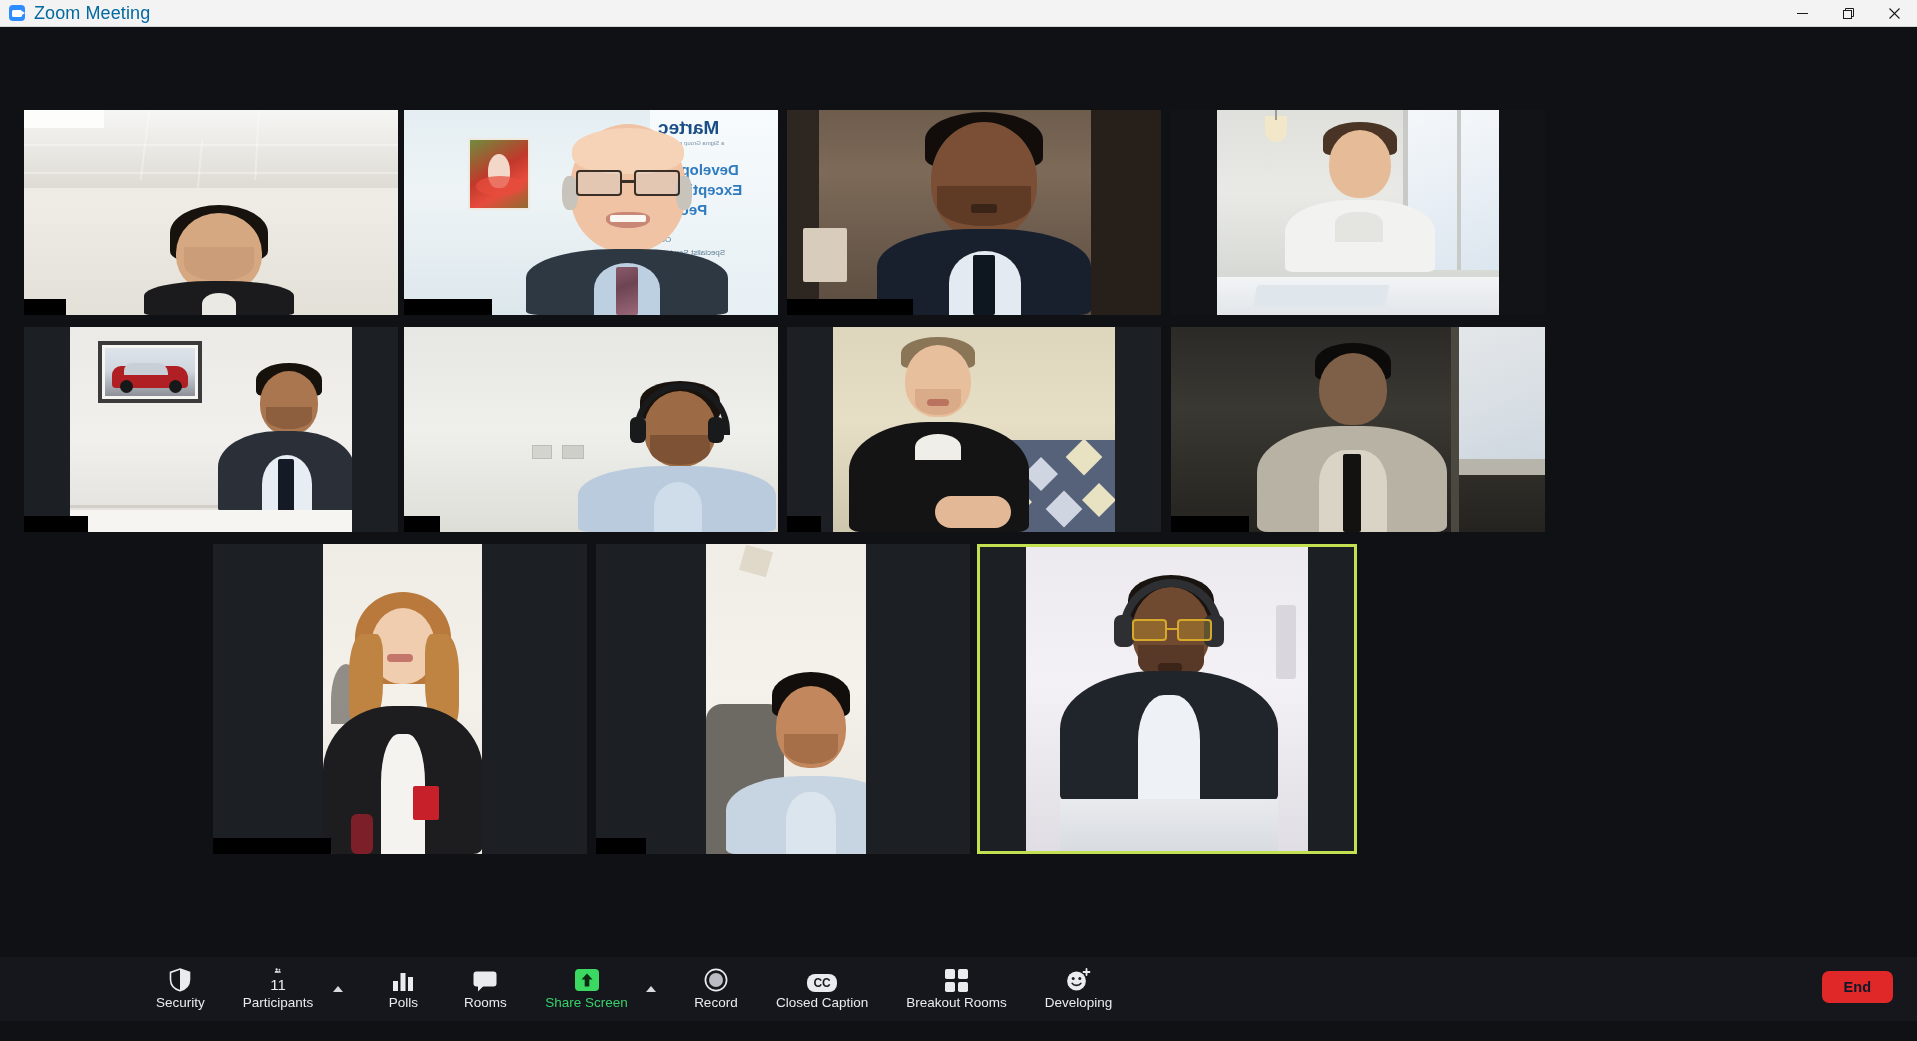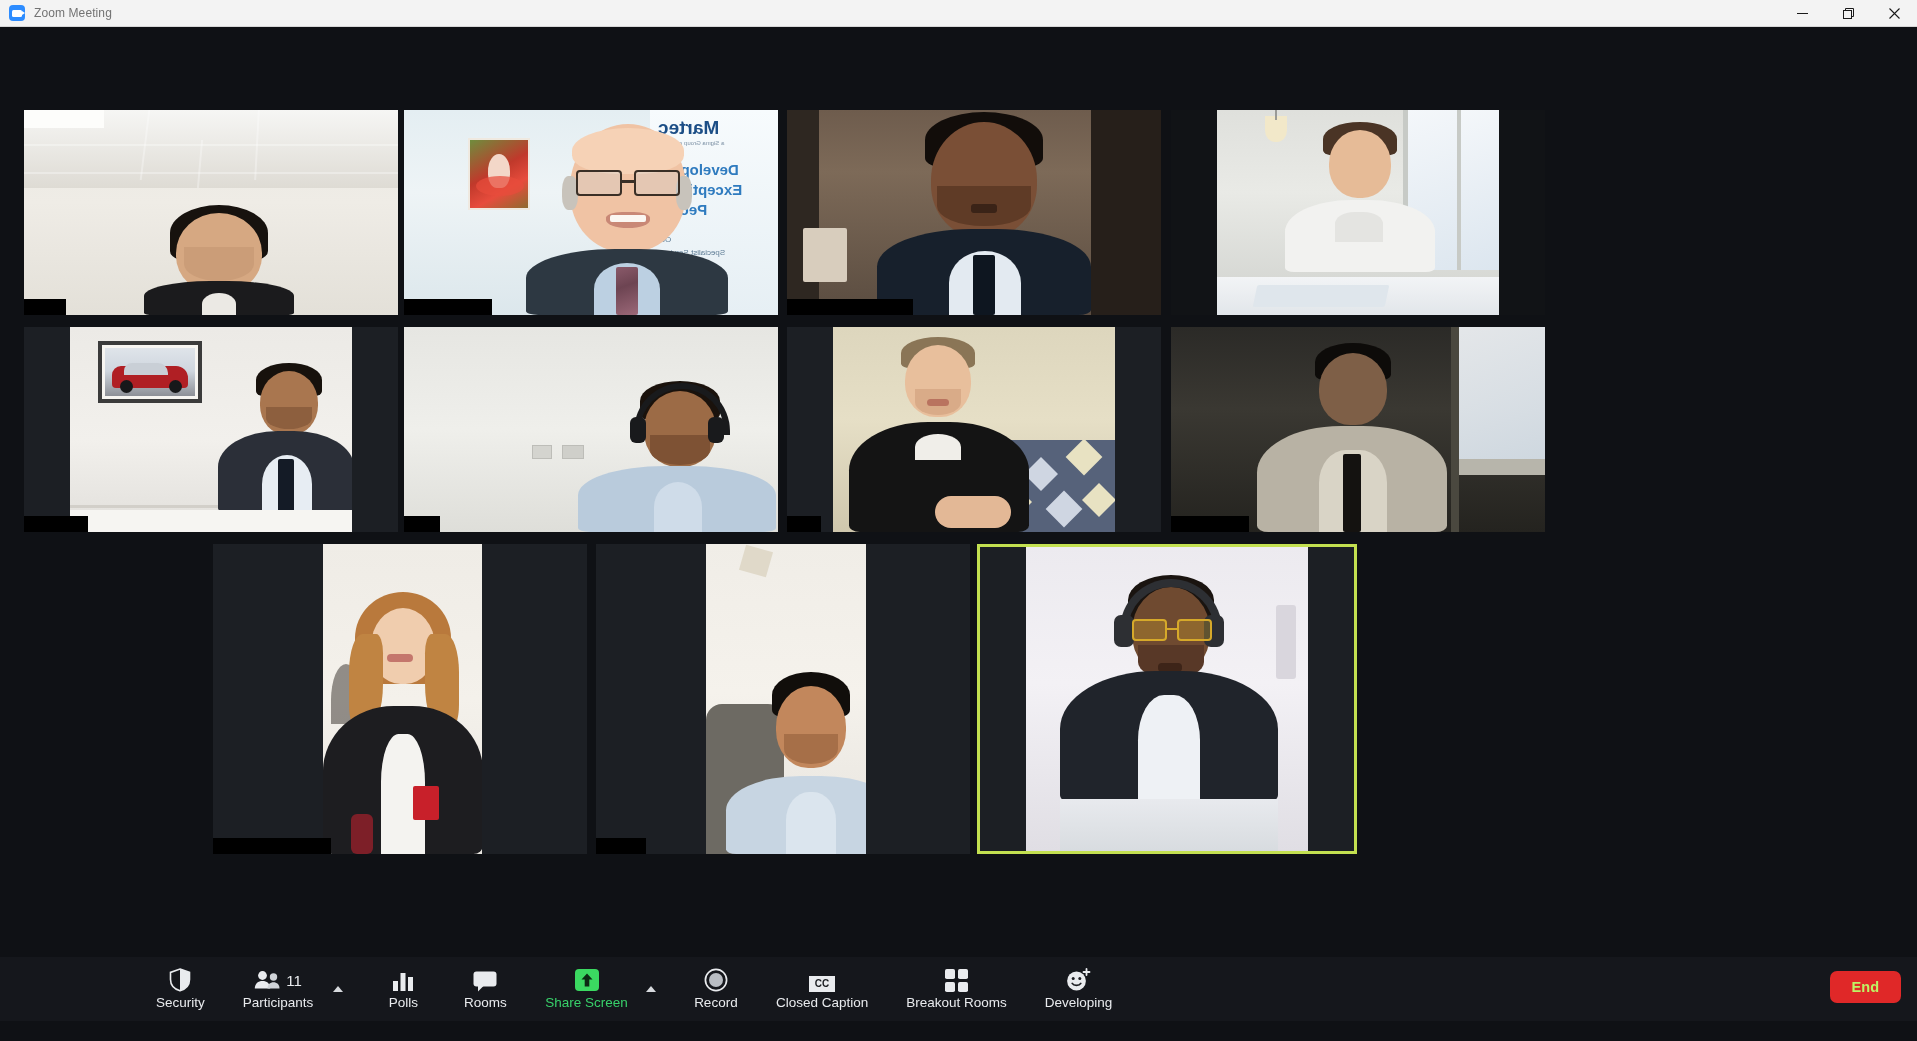--- a/index.html
+++ b/index.html
@@ -24,21 +24,21 @@
     display:flex; align-items:center; justify-content:center;
   }
   .zoom-logo .cam {
     width:10px; height:7px; background:#fff; border-radius:1.5px; position:relative;
   }
   .zoom-logo .cam:after {
     content:""; position:absolute; right:-3px; top:1px;
     border-top:2.5px solid transparent; border-bottom:2.5px solid transparent;
     border-left:3px solid #fff;
   }
-  .tb-title { font-size:12px; color:#737373; letter-spacing:.1px; }
+  .tb-title { font-size:18px; color:#0369a1; letter-spacing:.1px; }
   .tb-right { margin-left:auto; display:flex; height:27px; }
   .winbtn {
     width:46px; height:27px; display:flex; align-items:center; justify-content:center;
     color:#1a1a1a;
   }
 
   
   .meet-header {
     position:absolute; top:27px; left:0; width:1917px; height:70px;
     background:#15171c;
@@ -108,22 +108,22 @@
   .tb-item .lbl { white-space:nowrap; line-height:1; }
   .tb-item .ico { height:24px; display:flex; align-items:flex-end; justify-content:center; }
   .tb-item.green .lbl { color:#38d16a; }
   .caret {
     width:0; height:0; border-left:5px solid transparent; border-right:5px solid transparent;
     border-bottom:6px solid #d7dade;
   }
   .chev-wrap { display:flex; flex-direction:column; align-items:center; justify-content:center;
                height:58px; width:22px; border-radius:5px; }
   .end-btn {
-    position:absolute; right:16px; top:14px;
-    background:#e02828; color:#bef264; font-size:14.5px; font-weight:700;
+    position:absolute; right:24px; top:14px;
+    background:#e02828; color:#0f172a; font-size:14.5px; font-weight:700;
     padding:8px 22px; border-radius:7px; border:none;
   }
   .grp-left { display:flex; align-items:center; padding-left:22px; gap:2px; }
   .grp-center { display:flex; align-items:center; gap:26px; margin-left:150px; }
 
   
   .taskbar {
     position:absolute; bottom:0; left:0; width:1917px; height:20px;
     background:#0a0a0c; display:flex; align-items:flex-start;
   }
@@ -462,21 +462,21 @@
         <span class="ico">
           <svg width="22" height="24" viewBox="0 0 22 24">
             <path d="M11 1 L20.5 4.4 V11.5 C20.5 17.3 16.3 21.2 11 22.8 C5.7 21.2 1.5 17.3 1.5 11.5 V4.4 Z" fill="none" stroke="#e9ebee" stroke-width="1.6"></path>
             <path d="M11 1 L20.5 4.4 V11.5 C20.5 17.3 16.3 21.2 11 22.8 Z" fill="#e9ebee"></path>
           </svg>
         </span>
         <span class="lbl">Security</span>
       </div>
 
       <div class="tb-item">
-        <span class="ico" style="gap:4px; align-items:center;">
+        <span class="ico" style="gap:4px; align-items:center;flex-direction:column;">
           <svg width="28" height="20" viewBox="0 0 28 20">
             <circle cx="8.5" cy="5.5" r="4.4" fill="#e9ebee"></circle>
             <path d="M0.8 18.5 C0.8 13.4 4.3 11 8.5 11 C12.7 11 16.2 13.4 16.2 18.5 Z" fill="#e9ebee"></path>
             <circle cx="19.5" cy="7" r="3.7" fill="#cfd3d8"></circle>
             <path d="M13.5 18.5 C13.5 14.3 16.2 12.2 19.5 12.2 C22.8 12.2 25.5 14.3 25.5 18.5 Z" fill="#cfd3d8"></path>
           </svg>
           <span style="font-size:15px; color:#e9ebee; line-height:1;">11</span>
         </span>
         <span class="lbl">Participants</span>
       </div>
@@ -523,22 +523,22 @@
           <svg width="24" height="24" viewBox="0 0 24 24">
             <circle cx="12" cy="12" r="10.6" fill="none" stroke="#e9ebee" stroke-width="1.7"></circle>
             <circle cx="12" cy="12" r="7" fill="#b9bdc3"></circle>
           </svg>
         </span>
         <span class="lbl">Record</span>
       </div>
 
       <div class="tb-item">
         <span class="ico">
-          <span style="display:inline-block; background:#e9ebee; color:#1a1c20; font-size:10px; font-weight:700;
-                       padding:3px 6px; border-radius:0; line-height:1;">CC</span>
+          <span style="display:inline-block; background:#e9ebee; color:#1a1c20; font-size:12px; font-weight:700;
+                       padding:3px 6px; border-radius:8px; line-height:1;">CC</span>
         </span>
         <span class="lbl">Closed Caption</span>
       </div>
 
       <div class="tb-item">
         <span class="ico">
           <svg width="23" height="23" viewBox="0 0 23 23">
             <rect x="0" y="0" width="10" height="10" rx="1.8" fill="#e9ebee"></rect>
             <rect x="13" y="0" width="10" height="10" rx="1.8" fill="#e9ebee"></rect>
             <rect x="0" y="13" width="10" height="10" rx="1.8" fill="#e9ebee"></rect>

